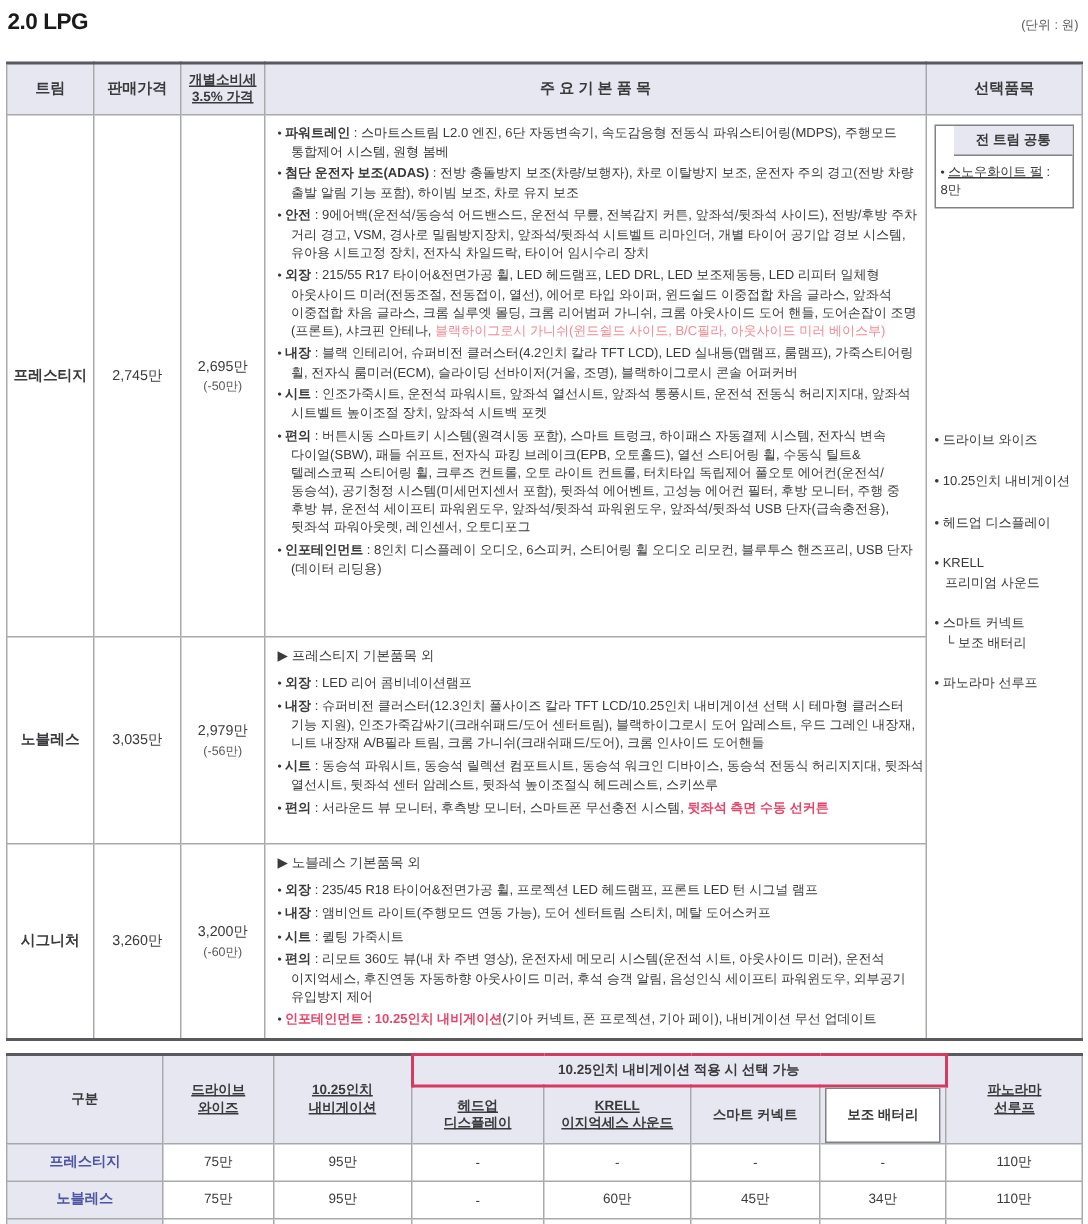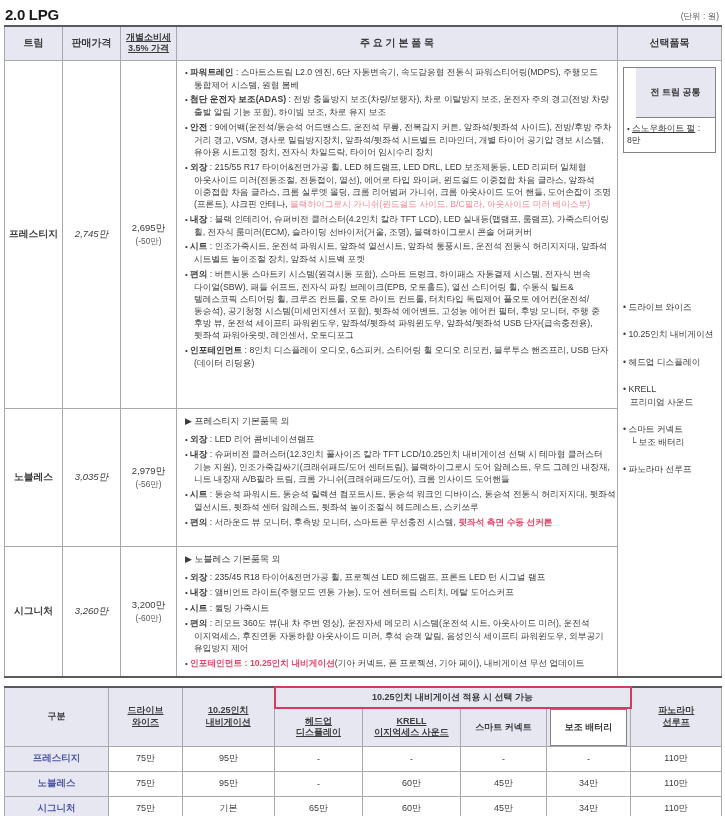--- a/index.html
+++ b/index.html
@@ -7,55 +7,55 @@
     --header-bg:#e7e7f1; --group-border:#d8395f;
     --line:#a7a9ac; --line-dark:#595a5f; --ink:#3a3a3c;
   }
   *{box-sizing:border-box;}
   html,body{margin:0;padding:0;}
   body{
     width:725px;height:816px;overflow:hidden;background:#fff;
     font-family:"Liberation Sans","DejaVu Sans",sans-serif;color:var(--ink);
   }
   .page{padding:4px 4px 0 4px;}
-  .topbar{display:flex;justify-content:space-between;align-items:flex-end;padding:2px 2px 2px 1px;}
+  .topbar{display:flex;justify-content:space-between;align-items:flex-end;padding:2px 2px 18px 1px;}
   .title{font-size:15px;font-weight:bold;color:#1a1a1a;letter-spacing:-0.3px;}
   .unit{font-size:8.5px;color:#58595b;}
 
   table{border-collapse:collapse;width:717px;table-layout:fixed;}
   th,td{border:1px solid var(--line);padding:0;}
   table.main{border-top:2.5px solid var(--line-dark);border-bottom:2.5px solid var(--line-dark);}
   thead th{background:var(--header-bg);font-size:10px;font-weight:bold;color:var(--ink);text-align:center;}
   .main thead th{height:34px;}
   .pre{white-space:pre-line;line-height:11.5px;text-decoration:underline;}
   .main thead th.pre{font-size:9px;}
 
   .trim-cell{text-align:center;font-weight:bold;font-size:9.8px;color:var(--ink);background:#fff;}
-  .price-cell{text-align:center;font-size:9.5px;color:var(--ink);background:#fff;font-style:italic;}
+  .price-cell{text-align:center;font-size:9.5px;color:var(--ink);background:#fff;}
   .tax-cell{text-align:center;background:#fff;margin-top:18px;}
   .tax-main{font-size:9.5px;}
   .tax-delta{font-size:8.3px;color:#58595b;margin-top:1px;}
 
   tr.r0 .feat-cell{height:348px;}
   tr.r1 .feat-cell{height:138px;}
   tr.r2 .feat-cell{height:126px;}
   .feat-cell{vertical-align:top;padding:5px 0 3px 8px;background:#fff;}
   .feat-item{font-size:8.7px;line-height:12.1px;padding-left:9px;text-indent:-9px;
              margin-bottom:2.5px;word-break:keep-all;overflow-wrap:break-word;}
   .feat-item b{font-weight:bold;}
   .bullet{font-size:8px;}
   .base-note{font-weight:normal;font-size:9px;margin:1px 0 5px 0;}
   .seg-red{color:var(--red);font-weight:bold;}
   .seg-salmon{color:var(--salmon);}
   .lbl-red{color:var(--red);}
 
   .opt-cell{vertical-align:top;padding:6px 5px;background:#fff;font-size:8.7px;}
   .common-box{border:1px solid #808285;margin-bottom:148px;}
   .cb-title{background:var(--header-bg);border-bottom:1px solid #808285;text-align:center;
-            font-weight:bold;font-size:9px;padding:18px 0;margin-left:12px;}
+            font-weight:bold;font-size:9px;padding:3px 0;margin-left:12px;}
   .cb-item{padding:5px 3px;word-break:keep-all;}
   .cb-item .u{text-decoration:underline;}
   .opt-item{margin-bottom:15px;line-height:12.5px;word-break:keep-all;}
   .opt-item .line2{padding-left:7px;}
 
   .tables-gap{height:8px;}
   table.opt{border-top:2px solid var(--line-dark);border-bottom:2.5px solid var(--line-dark);}
   .opt thead th{font-size:9px;}
   .opt thead tr.t1 th{height:21px;}
   .opt thead tr.t2 th{height:30px;}

